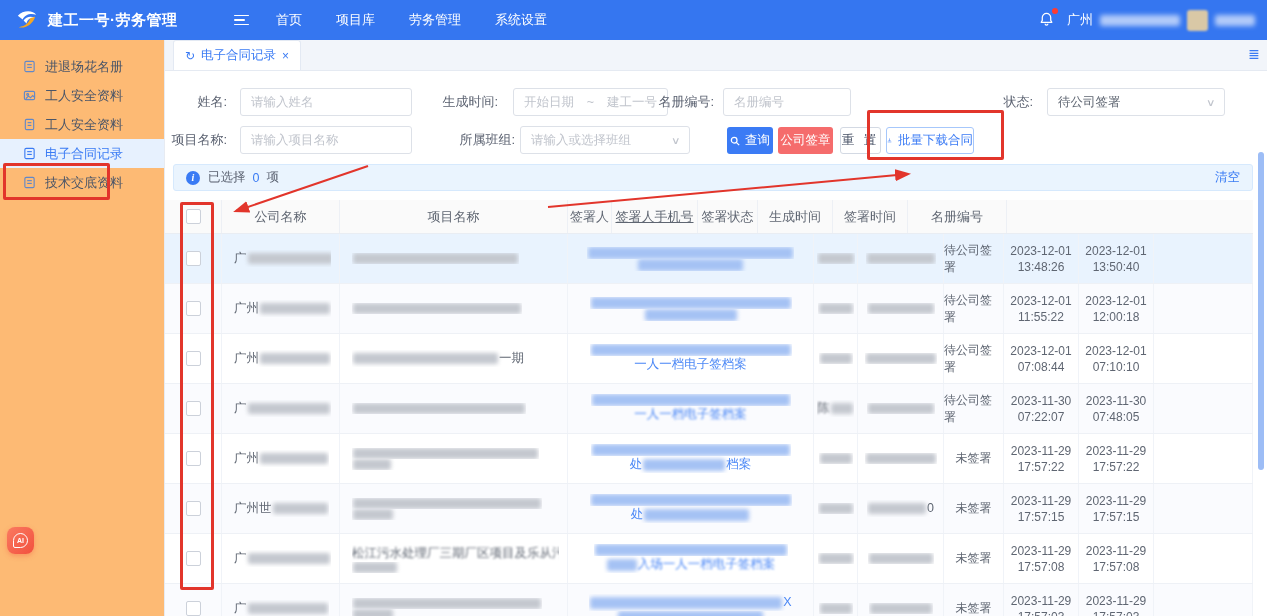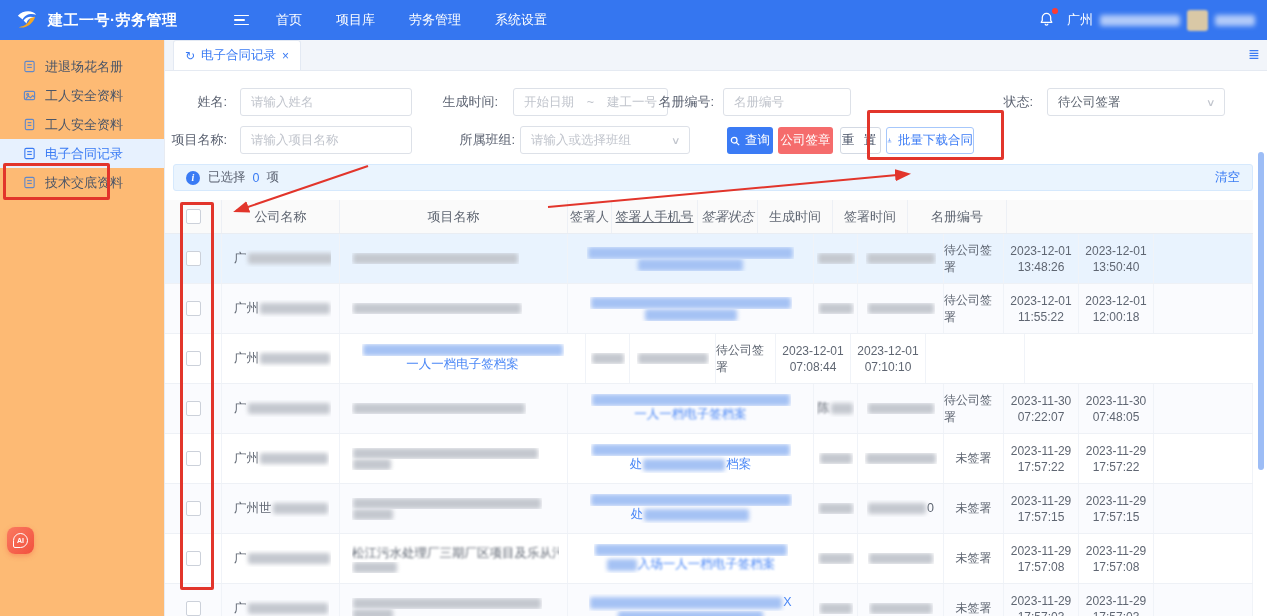--- a/index.html
+++ b/index.html
@@ -235,21 +235,21 @@
 
   <div class="tablewrap">
     <div class="thead">
         <div class="th cbcell" style="width: 57px;">
           <span class="cb"></span>
         </div>
         <div class="th" style="width: 118px;">公司名称</div>
         <div class="th" style="width: 228px;">项目名称</div>
         <div class="th" style="width: 44px;">签署人</div>
         <div class="th" style="width: 86px; text-decoration: underline;">签署人手机号</div>
-        <div class="th" style="width: 60px; font-style: italic;">签署状态</div>
+        <div class="th" style="width: 60px;">签署状态</div>
         <div class="th" style="width: 75px;">生成时间</div>
         <div class="th" style="width: 75px;">签署时间</div>
         <div class="th" style="width: 99px;">名册编号</div>
       </div>
     <div>
         <div class="trow hl">
           <div class="td cbcell" style="width: 57px;">
             <span class="cb"></span>
           </div>
           <div class="td lft" style="width: 118px;">
@@ -358,20 +358,28 @@
         </div>
         <div class="trow">
           <div class="td cbcell" style="width: 57px;">
             <span class="cb"></span>
           </div>
           <div class="td lft" style="width: 118px;">
             <div class="lns">
               <div class="ln">
                 <span class="fg">广州</span>
                 <span class="bb" style="width: 70px;"></span>
+              </div>
+            </div>
+          </div>
+          <div class="td lft" style="width: 228px;">
+            <div class="lns">
+              <div class="ln">
+                <span class="bb" style="width: 145px;"></span>
+                <span class="fg">一期</span>
               </div>
             </div>
           </div>
           <div class="td link" style="width: 246px;">
             <div class="lns">
               <div class="ln">
                 <span class="bb" style="width: 200px;"></span>
               </div>
               <div class="ln">
                 <span class="fg">一人一档电子签档案</span>

